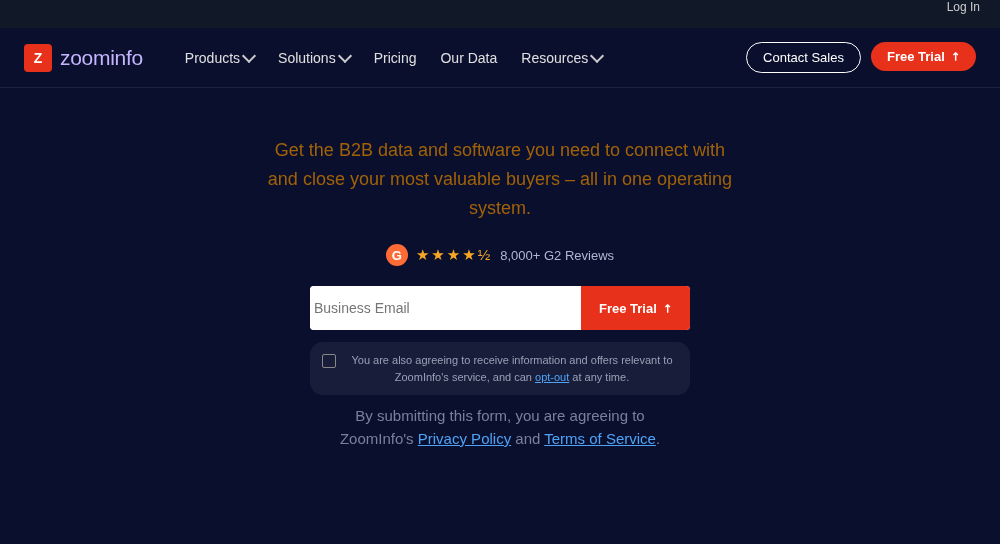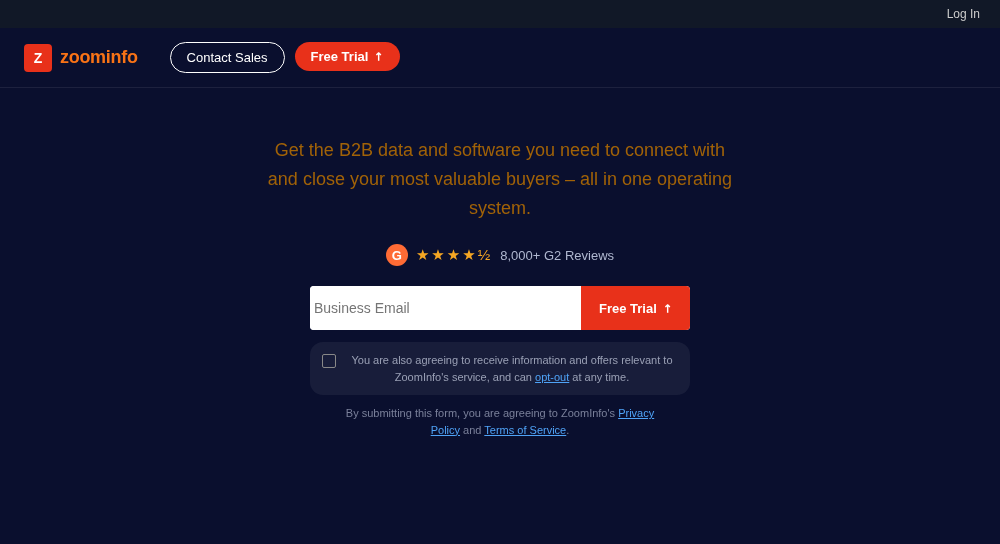--- a/index.html
+++ b/index.html
@@ -3,21 +3,20 @@
   <meta charset="utf-8">
   <style>
     * { margin: 0; padding: 0; box-sizing: border-box; }
     body { width: 1000px; height: 544px; overflow: hidden; font-family: -apple-system, BlinkMacSystemFont, 'Segoe UI', Arial, sans-serif; background: #0a0f2e; }
 
     
     .topbar {
       background: #111827;
       height: 28px;
       display: flex;
-      align-items: center;
       justify-content: flex-end;
       padding: 0 20px;
     }
     .topbar a {
       color: #ccc;
       font-size: 12px;
       text-decoration: none;
     }
 
     
@@ -41,23 +40,23 @@
       height: 28px;
       border-radius: 4px;
       display: flex;
       align-items: center;
       justify-content: center;
       color: white;
       font-weight: 900;
       font-size: 14px;
     }
     .logo-text {
-      color: #f97316;
-      font-size: 18px;
-      font-weight: 700;
+      color: #c4b5fd;
+      font-size: 21px;
+      font-weight: 400;
       letter-spacing: -0.3px;
     }
     .nav-links {
       display: flex;
       align-items: center;
       gap: 4px;
       flex: 1;
     }
     .nav-link {
       color: #e0e0e0;
@@ -225,40 +224,60 @@
       color: #9aa0b5;
       font-size: 11px;
       line-height: 1.5;
     }
     .consent-text a {
       color: #4fa3f7;
       text-decoration: underline;
     }
     .form-legal {
       color: #7a809a;
-      font-size: 11px;
+      font-size: 15px;
       max-width: 340px;
       line-height: 1.5;
     }
     .form-legal a {
       color: #4fa3f7;
       text-decoration: underline;
     }
   </style>
 </head>
 <body>
 
 <div class="topbar">
   <a>Log In</a>
 </div>
 
 <nav class="navbar">
   <div class="logo-wrap">
     <div class="logo-icon">Z</div>
     <span class="logo-text">zoominfo</span>
+  </div>
+  <div class="nav-links">
+    <a class="nav-link">
+      <span>Products</span>
+      <span class="chevron"></span>
+    </a>
+    <a class="nav-link">
+      <span>Solutions</span>
+      <span class="chevron"></span>
+    </a>
+    <a class="nav-link">
+      <span>Pricing</span>
+    </a>
+    <a class="nav-link">
+      <span>Our Data</span>
+    </a>
+    <a class="nav-link">
+      <span>Resources</span>
+      <span class="chevron"></span>
+    </a>
   </div>
   <div class="nav-actions">
     <button class="btn-outline">Contact Sales</button>
     <button class="btn-red">
       <span>Free Trial</span>
       <span class="arrow-icon">↗</span>
     </button>
   </div>
 </nav>
 

